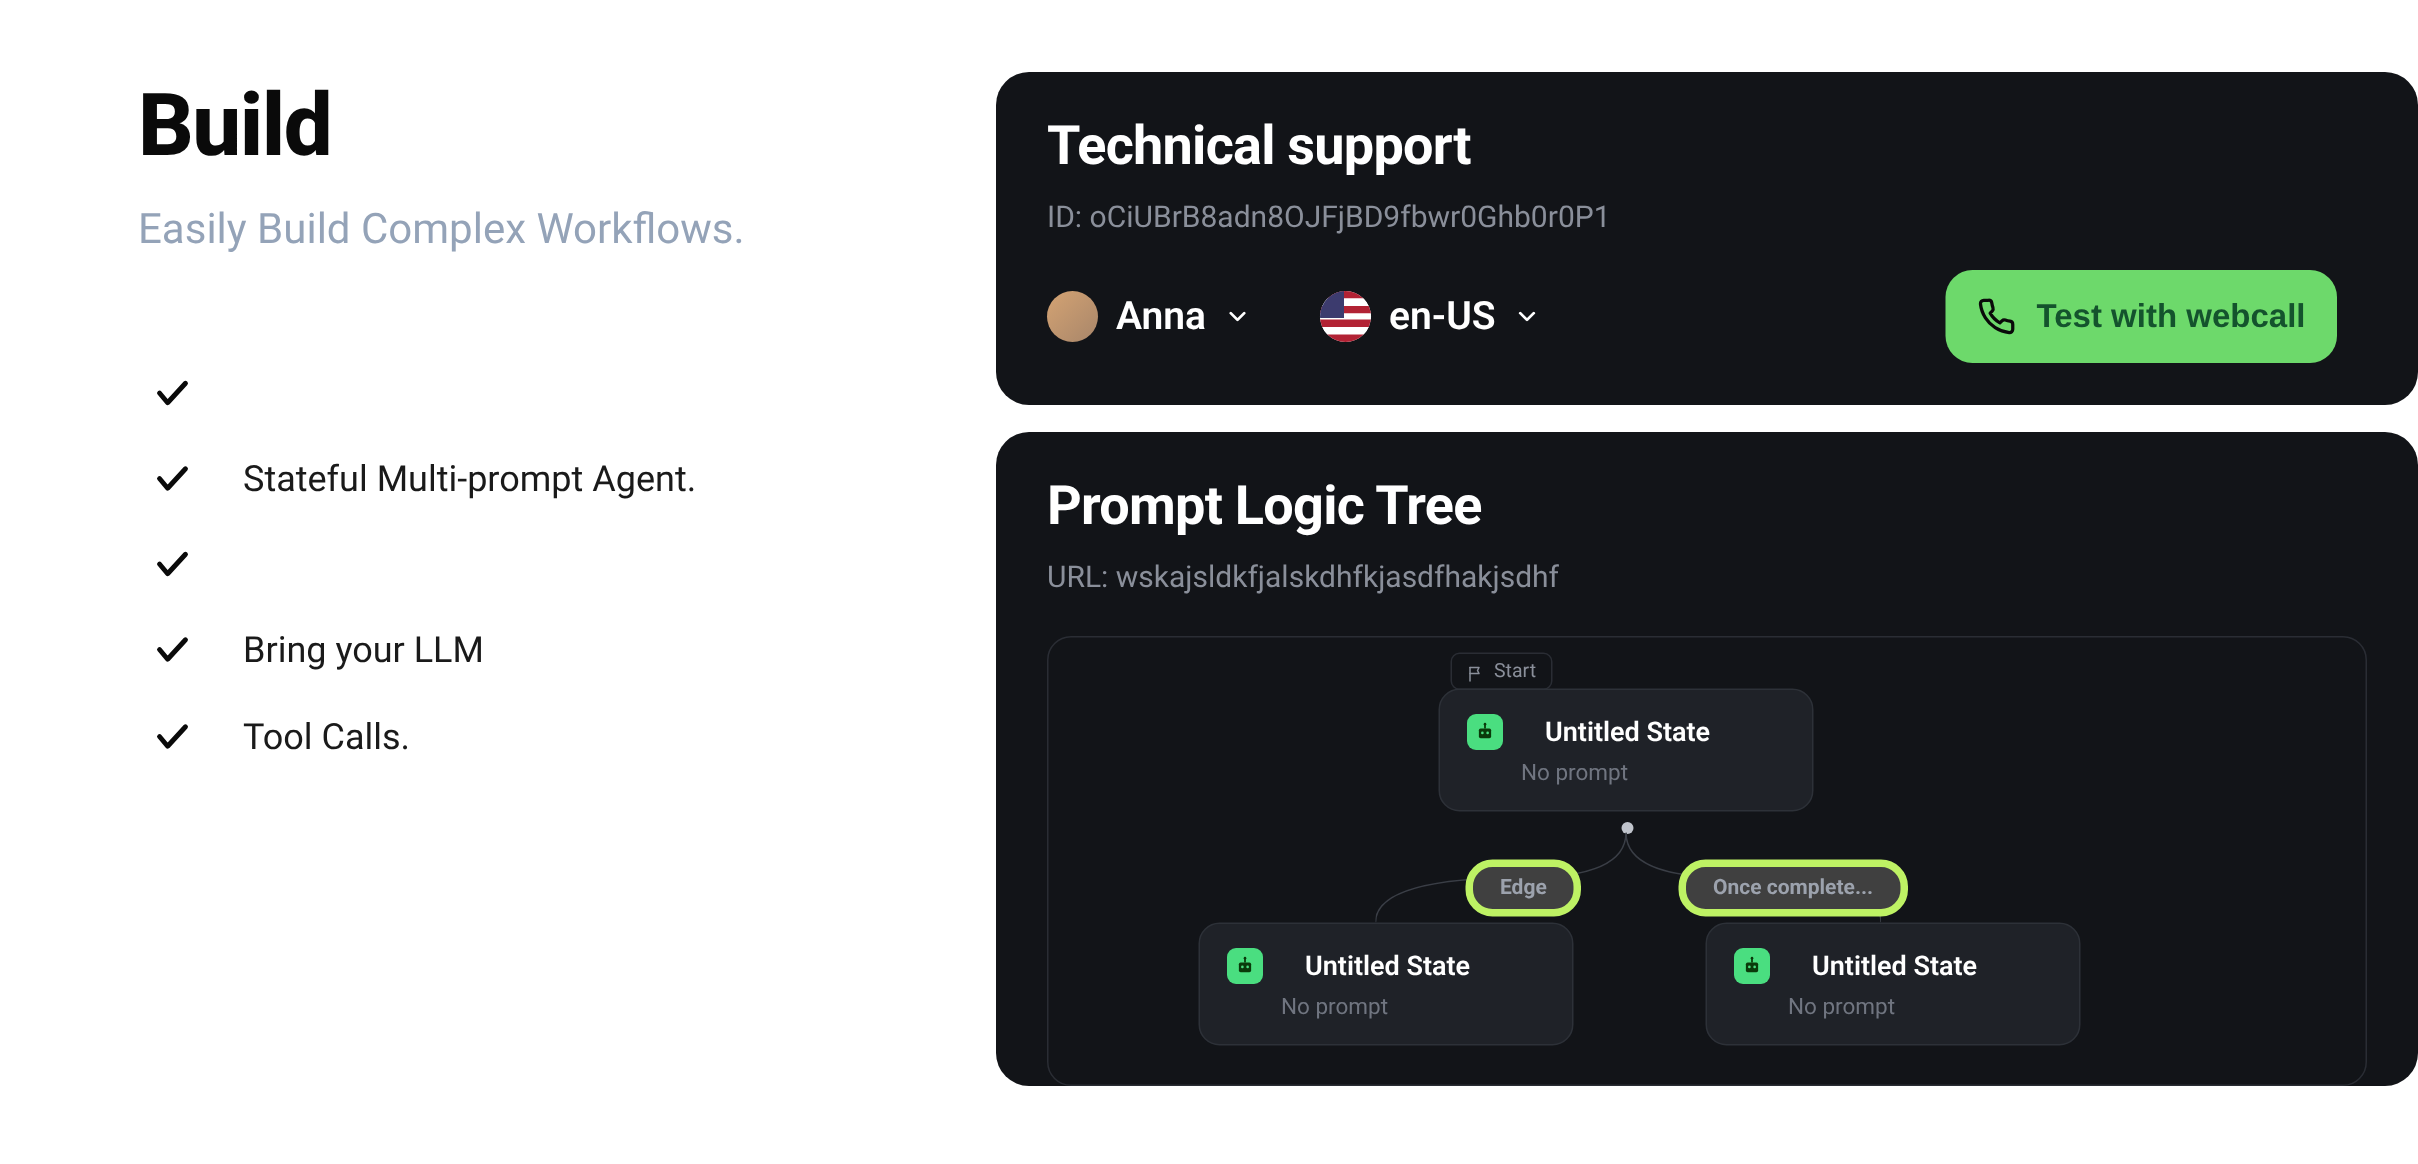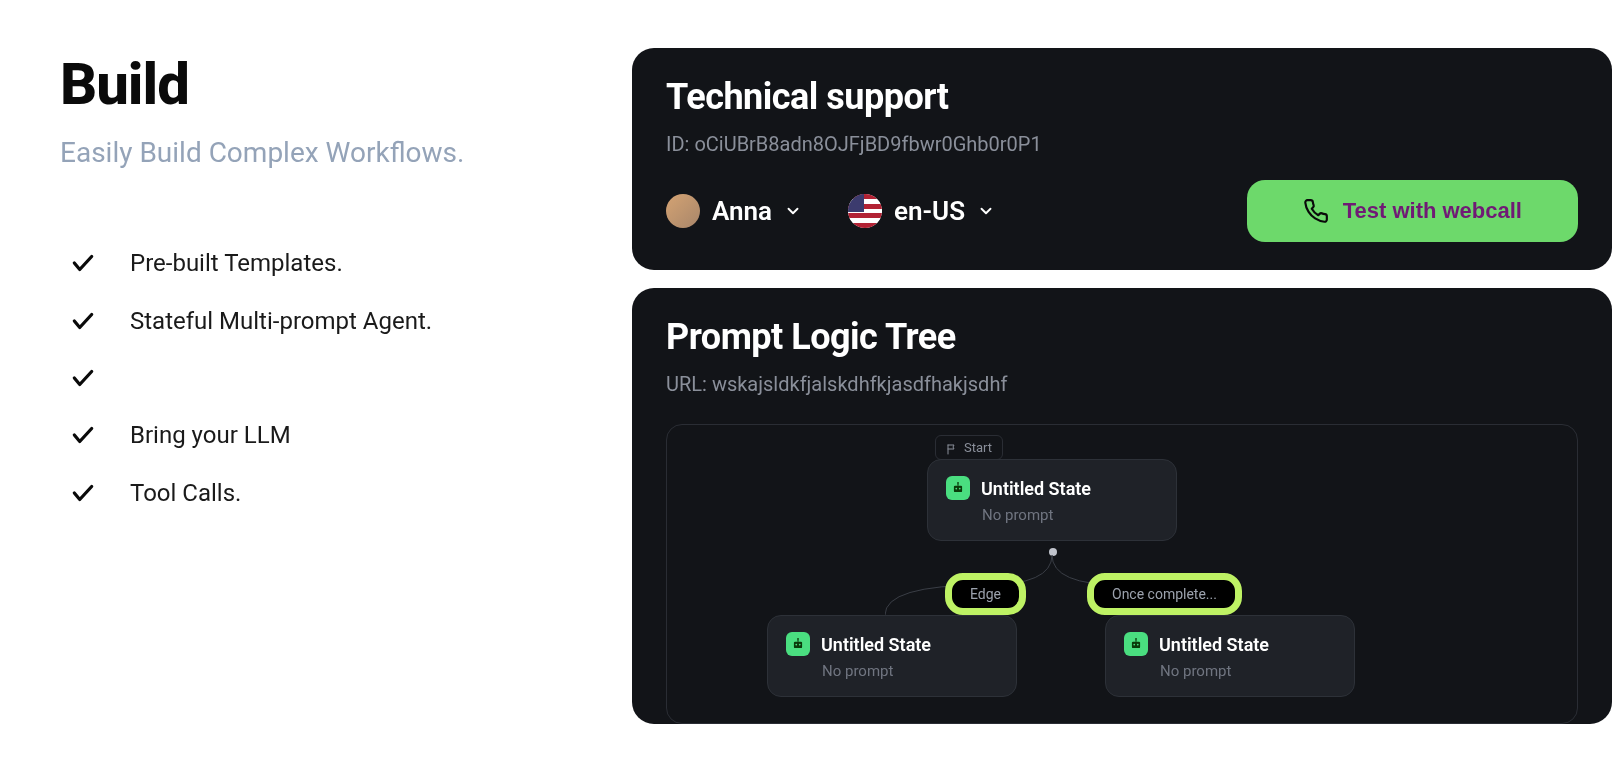--- a/index.html
+++ b/index.html
@@ -11,20 +11,21 @@
   font-family: -apple-system, BlinkMacSystemFont, 'Segoe UI', Roboto, Helvetica, Arial, sans-serif;
   background: #ffffff;
   width: 1612px;
   height: 776px;
   overflow: hidden;
   display: flex;
 }
 .left-panel {
   width: 632px;
   padding: 50px 60px;
+  margin-left: 32px;
 }
 .page-title {
   font-size: 58px;
   font-weight: 800;
   color: #0a0a0a;
   letter-spacing: -1px;
   margin-bottom: 18px;
 }
 .subtitle {
   font-size: 28px;
@@ -122,28 +123,29 @@
 }
 .chevron-icon {
   width: 18px;
   height: 18px;
 }
 .test-button {
   display: flex;
   align-items: center;
   gap: 14px;
   background: #6dd96b;
-  color: #701a75;
+  color: #14532d;
   font-size: 22px;
   font-weight: 700;
-  padding: 18px 56px;
+  padding: 18px 21px;
   border-radius: 18px;
   border: none;
   cursor: pointer;
   margin-left: auto;
+  margin-right: 20px;
 }
 .phone-icon {
   width: 26px;
   height: 26px;
 }
 .url-line {
   font-size: 20px;
   color: #8a8f9a;
   margin-bottom: 28px;
 }
@@ -180,21 +182,21 @@
 }
 .node {
   background: #1f2228;
   border-radius: 14px;
   padding: 16px 18px;
   border: 1px solid #2d3138;
 }
 .node-header {
   display: flex;
   align-items: center;
-  gap: 11px;
+  gap: 28px;
   margin-bottom: 6px;
 }
 .node-icon {
   width: 24px;
   height: 24px;
   background: #4ade80;
   border-radius: 6px;
   display: flex;
   align-items: center;
   justify-content: center;
@@ -220,23 +222,24 @@
   width: 8px;
   height: 8px;
   background: #c0c4cc;
   border-radius: 50%;
 }
 .edge-label {
   position: absolute;
   font-size: 14px;
   color: #9ca2ad;
   padding: 6px 18px;
-  border: 7px solid #bef264;
+  border: 5px solid #bef264;
   border-radius: 18px;
-  background: #000000;
+  background: #404040;
+  font-weight: bold;
 }
 .edge-left {
   top: 148px;
   left: 278px;
 }
 .edge-right {
   top: 148px;
   left: 420px;
 }
 .curve-left {
@@ -272,21 +275,20 @@
 <div class="left-panel">
   <h1 class="page-title">Build</h1>
   <p class="subtitle">Easily Build  Complex Workflows.</p>
   <ul class="feature-list">
     <li class="feature-item">
       <span class="check-icon">
         <svg viewBox="0 0 24 24" fill="none" stroke="#0a0a0a" stroke-width="3" stroke-linecap="round" stroke-linejoin="round">
             <polyline points="4 12 9 18 20 6"></polyline>
           </svg>
       </span>
-      <span class="feature-text">Pre-built Templates.</span>
     </li>
     <li class="feature-item">
       <span class="check-icon">
         <svg viewBox="0 0 24 24" fill="none" stroke="#0a0a0a" stroke-width="3" stroke-linecap="round" stroke-linejoin="round">
             <polyline points="4 12 9 18 20 6"></polyline>
           </svg>
       </span>
       <span class="feature-text">Stateful Multi-prompt Agent.</span>
     </li>
     <li class="feature-item">

